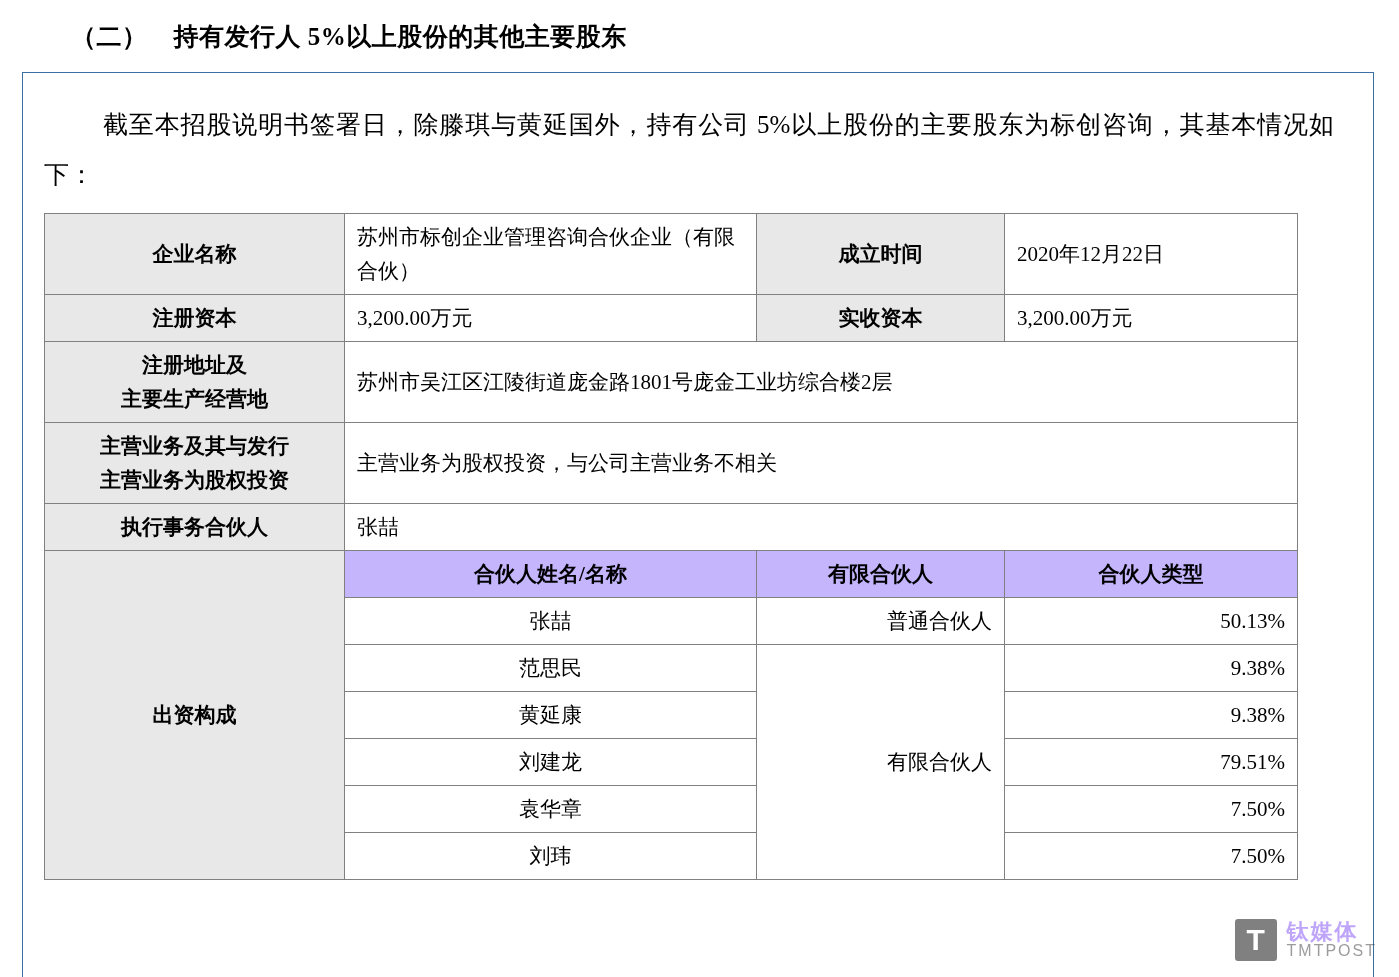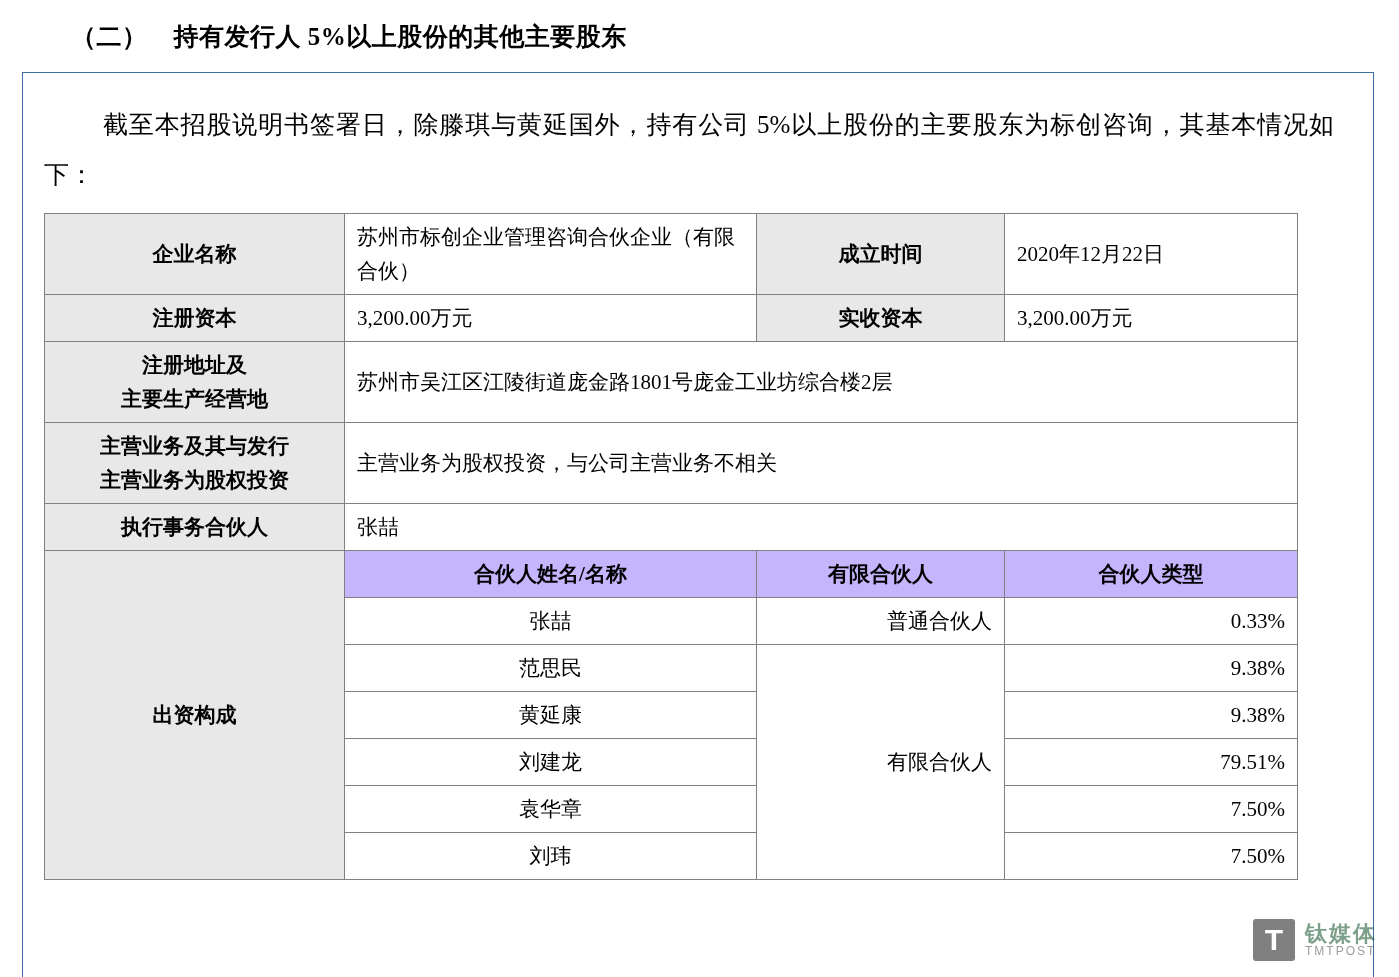--- a/index.html
+++ b/index.html
@@ -111,26 +111,26 @@
     font-weight: bold;
     display: flex;
     align-items: center;
     justify-content: center;
     border-radius: 3px;
   }
   .wm-text { line-height: 1.05; }
   .wm-cn {
     font-size: 22px;
     font-weight: bold;
-    color: #14532d;
+    color: #8b5cf6;
     letter-spacing: 2px;
   }
   .wm-en {
     font-family: "Liberation Sans", sans-serif;
-    font-size: 12px;
+    font-size: 16px;
     color: #4a4a4a;
     letter-spacing: 2px;
   }
 </style>
 </head>
 <body>
 
 <div class="page">
 
   <div class="frame"></div>
@@ -185,21 +185,21 @@
       <tr>
         <td class="lbl" rowspan="7">出资构成</td>
         <td class="hdr">合伙人姓名/名称</td>
         <td class="hdr">有限合伙人</td>
         <td class="hdr">合伙人类型</td>
       </tr>
 
       <tr>
         <td class="cname">张喆</td>
         <td class="ctype">普通合伙人</td>
-        <td class="cpct">0.33%</td>
+        <td class="cpct">50.13%</td>
       </tr>
       <tr>
         <td class="cname">范思民</td>
         <td class="ctype" rowspan="5">有限合伙人</td>
         <td class="cpct">9.38%</td>
       </tr>
       <tr>
         <td class="cname">黄延康</td>
         <td class="cpct">9.38%</td>
       </tr>

